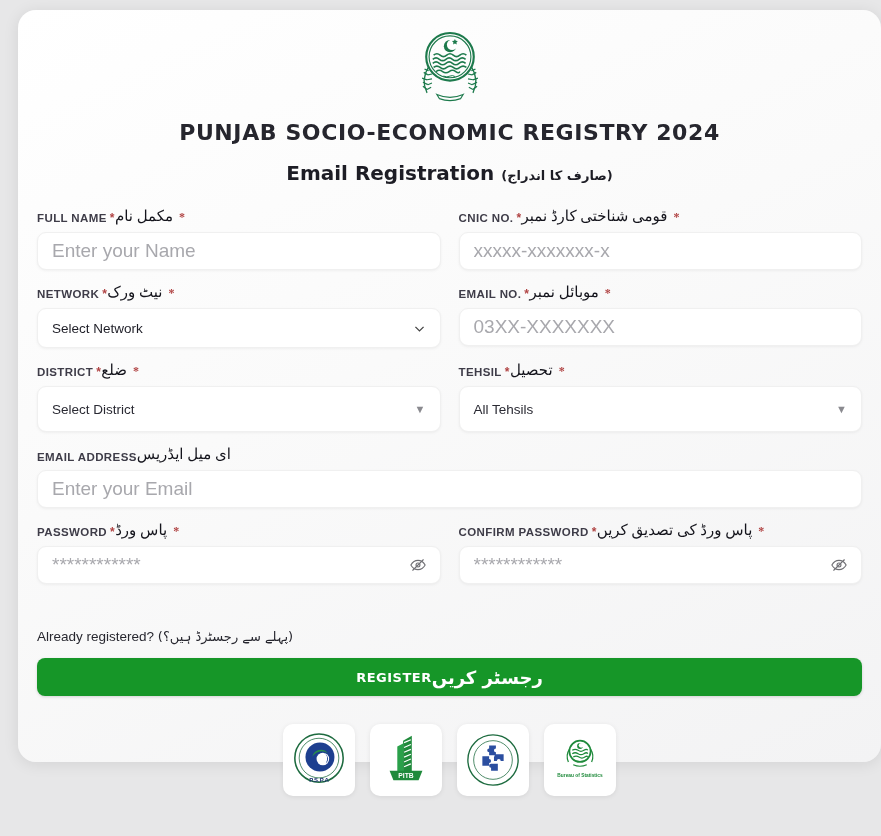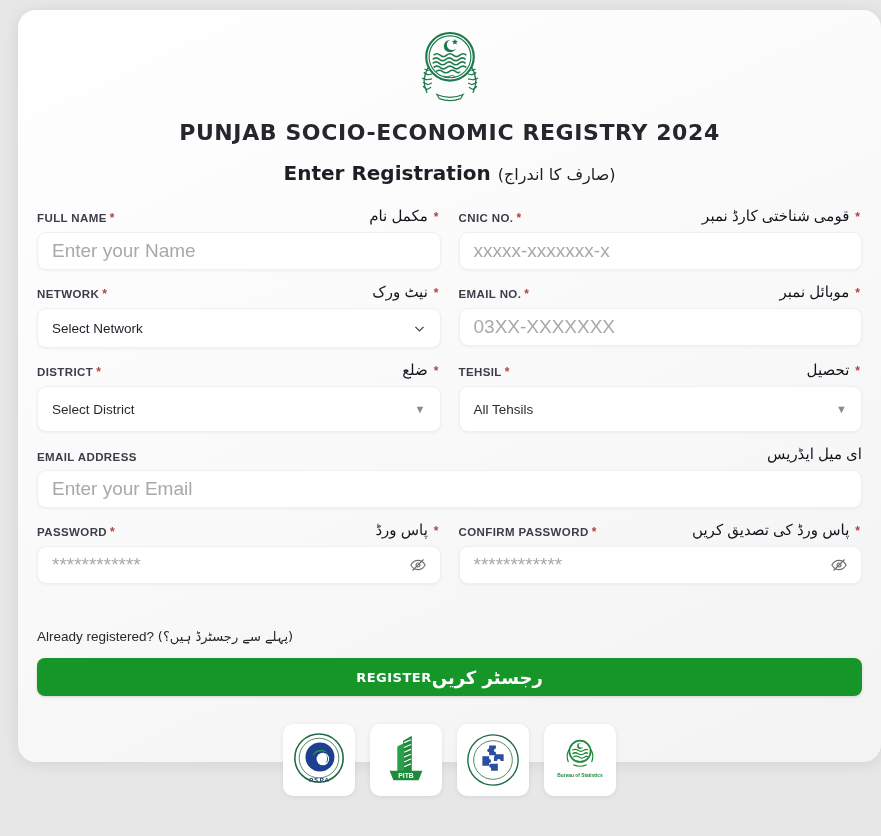--- a/index.html
+++ b/index.html
@@ -20,30 +20,30 @@
   .hdr{text-align:center;}
   .crest{display:inline-block;margin-top:4px;}
   .title{
     margin:10px 0 0 0;font-size:22px;font-weight:800;color:#26262e;
     letter-spacing:.6px;font-family:"DejaVu Sans","Liberation Sans",sans-serif;
   }
   .subtitle{
     margin:16px 0 0 0;font-size:20px;font-weight:800;color:#1d1d25;
     font-family:"DejaVu Sans","Liberation Sans",sans-serif;
   }
-  .subtitle .ur{font-size:16px;font-weight:400;}
+  .subtitle .ur{font-size:13px;font-weight:700;}
   
   .form{margin-top:22px;}
   .row{display:flex;gap:18px;}
   .field{flex:1;margin-bottom:13px;position:relative;}
-  .labels{display:flex;justify-content:space-between;align-items:flex-end;margin-bottom:7px;}
+  .labels{display:flex;justify-content:flex-start;align-items:flex-end;margin-bottom:7px;}
   .lab-en{font-size:11.5px;font-weight:700;color:#3e3c48;letter-spacing:.4px;}
   .req{color:#b04343;font-weight:700;margin-left:3px;font-size:12px;}
   .req-ur{color:#b04343;font-weight:700;margin-right:2px;margin-left:6px;font-size:12px;}
-  .lab-ur{font-size:15px;color:#14141c;font-family:Liberation Sans, sans-serif;}
+  .lab-ur{font-size:15px;color:#14141c;font-family:Liberation Serif, serif;}
   .inp-wrap{position:relative;}
   input.txt{
     width:100%;box-sizing:border-box;height:38px;border:1px solid #f0f0f0;
     border-radius:9px;padding:0 14px;font-size:19px;color:#333;background:#fff;
     box-shadow:0 1px 3px rgba(0,0,0,.05);outline:none;
   }
   input.txt::placeholder{color:#a8a8ad;}
   .select{
     box-sizing:border-box;height:40px;border:1px solid #f0f0f0;border-radius:9px;
     padding:0 14px;background:#fff;box-shadow:0 1px 3px rgba(0,0,0,.05);
@@ -104,21 +104,21 @@
 
         <path d="M78 84 Q86 68 76 52" stroke="#1d7a4c" stroke-width="1.6" fill="none"></path>
         <path d="M78 80 l5 -4 M77 74 l6 -3 M78 68 l6 -2 M77 62 l5 -3 M76 57 l5 -2" stroke="#1d7a4c" stroke-width="1.6"></path>
         <path d="M78 80 l-5 -3 M77 74 l-5 -2 M78 68 l-6 -1 M77 62 l-5 -1" stroke="#1d7a4c" stroke-width="1.4"></path>
 
         <path d="M34 86 q16 7 32 0 l-3 5 q-13 5 -26 0 z" stroke="#1d7a4c" stroke-width="1.4" fill="none"></path>
       </svg>
     </span>
     <h1 class="title">PUNJAB SOCIO-ECONOMIC REGISTRY 2024</h1>
     <h2 class="subtitle">
-      <span>Enter Registration</span>
+      <span>Email Registration</span>
       <span class="ur" dir="rtl">(صارف کا اندراج)</span>
     </h2>
   </div>
 
   <div class="form">
 
     <div class="row">
       <div class="field">
         <div class="labels">
           <span class="lab-en"><span>FULL NAME</span><span class="req">*</span></span>

